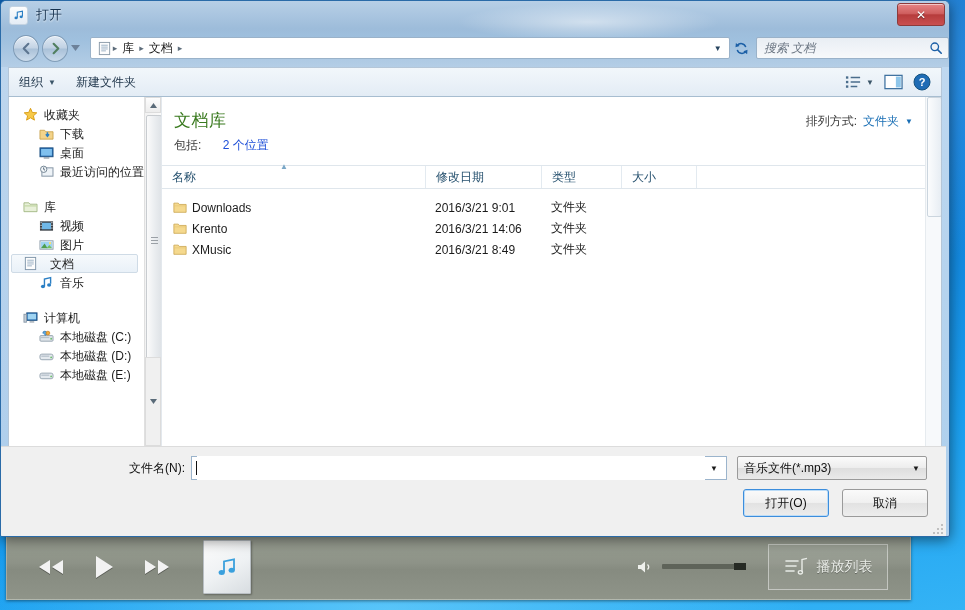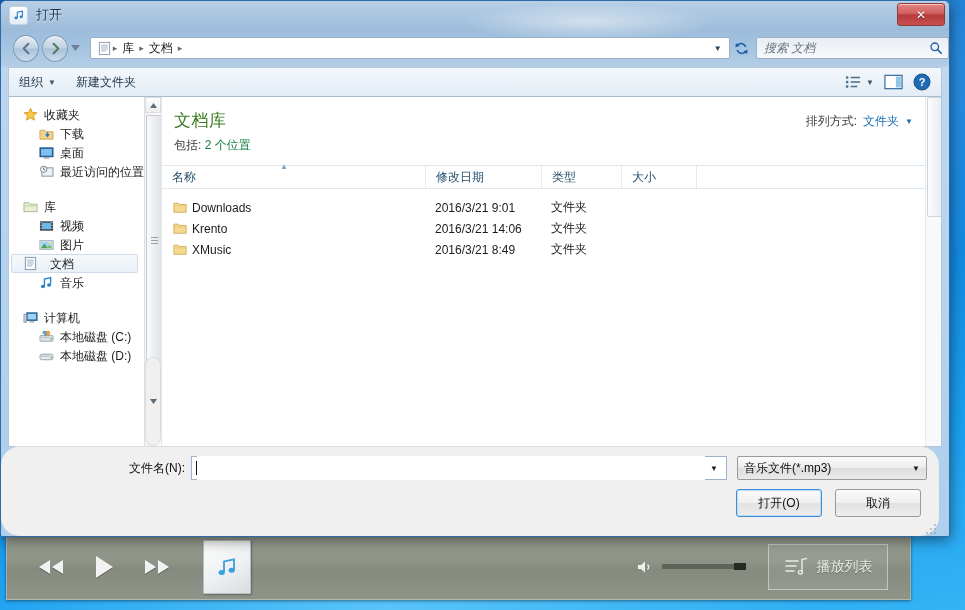--- a/index.html
+++ b/index.html
@@ -176,21 +176,21 @@
     border:1px solid #c8ccd0;border-radius:2px;cursor:pointer;
     display:flex;align-items:center;justify-content:center;
   }
   .grip{width:7px;height:7px;display:flex;flex-direction:column;justify-content:space-between;}
   .grip i{display:block;height:1px;background:#9aa0a6;}
 
   .listpane{flex:1;position:relative;background:#fff;overflow:hidden;}
   .lib-header{padding:12px 0 0 12px;position:relative;}
   .lib-title{font-size:17px;color:#3a7a1f;letter-spacing:.5px;}
   .lib-sub{margin-top:5px;font-size:12px;color:#3c3c3c;}
-  .lib-sub a{color:#15803d;text-decoration:none;cursor:pointer;}
+  .lib-sub a{color:#1d4ed8;text-decoration:none;cursor:pointer;margin-left:18px;}
   .arrange{
     position:absolute;right:28px;top:16px;font-size:12px;color:#3c3c3c;display:flex;align-items:center;gap:6px;
   }
   .arrange b{font-weight:normal;color:#1a6fb5;cursor:pointer;}
   .arrange .caret{color:#1a6fb5;}
 
   .colhead{
     margin-top:11px;height:22px;border-top:1px solid #dfe6ec;border-bottom:1px solid #dfe6ec;
     display:flex;align-items:center;font-size:12px;color:#25506e;background:#fff;position:relative;
   }
@@ -214,22 +214,22 @@
   .list-vscroll{
     position:absolute;right:0;top:0;bottom:0;width:15px;background:#f7f9fb;border-left:1px solid #e6ebef;
   }
   .list-vthumb{
     position:absolute;left:1px;top:0;width:13px;height:118px;
     background:linear-gradient(90deg,#fbfcfd,#e7edf3);border:1px solid #cbd5de;border-radius:2px;
   }
 
   
   .bottom{
-    position:absolute;left:0;right:10px;bottom:0;height:89px;
-    background:#f0f0f0;border-top:1px solid #dcdcdc;border-radius:19px;
+    position:absolute;left:0;right:3px;bottom:0;height:89px;
+    background:#f0f0f0;border-top:1px solid #dcdcdc;
   }
   .fn-row{position:absolute;left:0;top:8px;right:0;height:26px;display:flex;align-items:center;}
   .fn-label{width:190px;text-align:right;font-size:12px;color:#101010;padding-right:6px;box-sizing:border-box;}
   .fn-input{
     width:536px;height:24px;background:#fff;border:1px solid #9bb4cc;box-sizing:border-box;
     display:flex;align-items:center;padding:0 3px;
   }
   .fn-input input{
     border:0;outline:0;flex:1;font-size:12px;height:100%;
     font-family:"Liberation Sans",sans-serif;color:#101010;
@@ -539,20 +539,28 @@
             <span class="np-label">本地磁盘 (C:)</span>
           </div>
           <div class="np-row child">
             <svg width="15" height="14" viewBox="0 0 16 15">
               <rect x="1" y="5.5" width="14" height="6" rx="2" fill="#e4e9ee" stroke="#94a2ae"></rect>
               <rect x="2.4" y="7" width="8.6" height="1.4" fill="#b7c2cb"></rect>
               <circle cx="13" cy="9" r="1" fill="#6fc06f"></circle>
             </svg>
             <span class="np-label">本地磁盘 (D:)</span>
           </div>
+          <div class="np-row child">
+            <svg width="15" height="14" viewBox="0 0 16 15">
+              <rect x="1" y="5.5" width="14" height="6" rx="2" fill="#e4e9ee" stroke="#94a2ae"></rect>
+              <rect x="2.4" y="7" width="8.6" height="1.4" fill="#b7c2cb"></rect>
+              <circle cx="13" cy="9" r="1" fill="#6fc06f"></circle>
+            </svg>
+            <span class="np-label">本地磁盘 (E:)</span>
+          </div>
         </div>
       </div>
 
       <div class="vscroll">
         <div class="vs-btn">
           <svg width="7" height="5" viewBox="0 0 7 5">
               <polygon points="3.5,0 7,5 0,5" fill="#5a6b79"></polygon>
             </svg>
         </div>
         <div class="vs-thumb">

